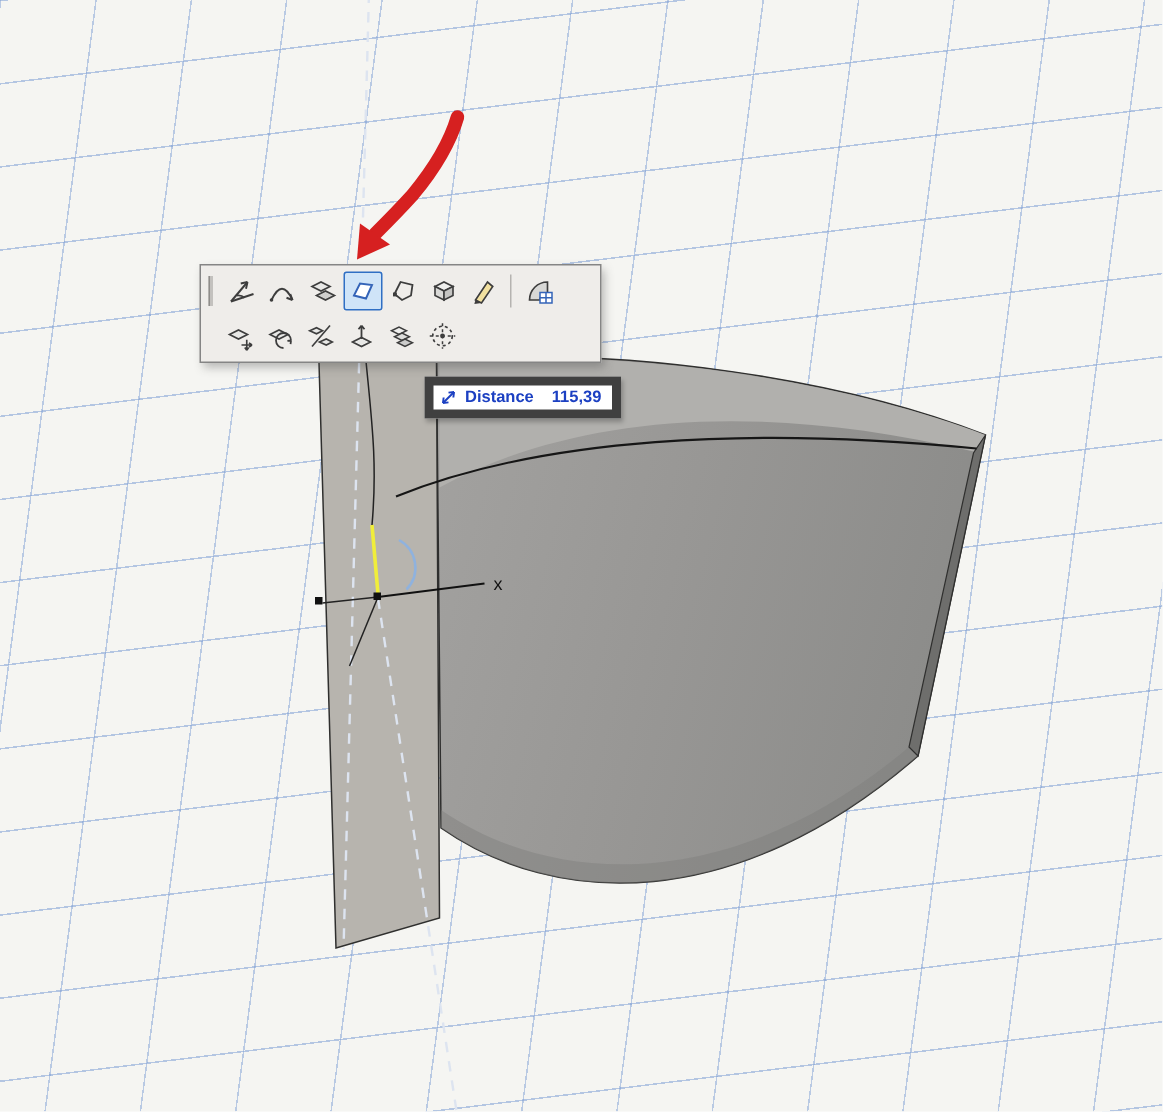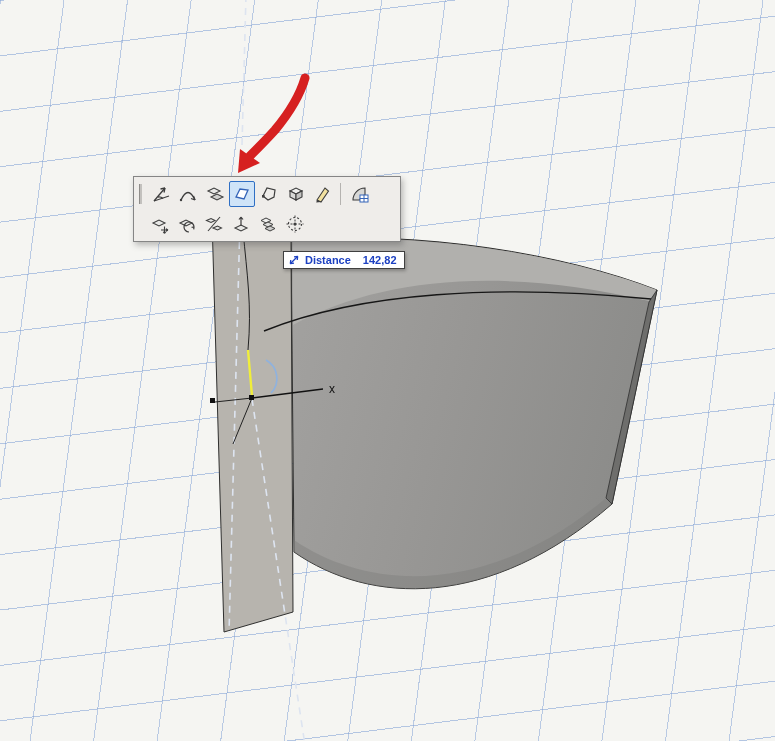--- a/index.html
+++ b/index.html
@@ -17,21 +17,21 @@
   .prow{display:flex;align-items:center;height:30px;}
   .prow.r2{padding-left:9px;}
   .pbtn{width:26px;height:26px;display:flex;align-items:center;justify-content:center;
     border:1px solid rgba(0,0,0,0);border-radius:2px;background:transparent;padding:0;margin:0 .5px;cursor:pointer;}
   .pbtn.sel{background:#cfe4f8;border-color:#2f6fc4;}
   .handle{width:2px;height:20px;background:#c3c1be;border-left:1px solid #8f8d8a;margin:0 5px 0 2px;}
   .vsep{width:1px;height:22px;background:#b5b3b0;margin:0 4px;}
   .ic{display:block;}
   
   .tooltip{position:absolute;left:283px;top:251px;display:flex;align-items:center;gap:5px;
-    background:#fff;border:1px solid #404040;box-shadow:1px 2px 3px rgba(0,0,0,.25);
+    background:#fff;border:6px solid #404040;box-shadow:1px 2px 3px rgba(0,0,0,.25);
     padding:2px 7px 2px 4px;font-size:11px;font-weight:bold;color:#1c40c2;white-space:nowrap;z-index:6;}
   .tooltip .val{margin-left:7px;}
   .arrowlayer{position:absolute;inset:0;width:100%;height:100%;pointer-events:none;z-index:7;}
 </style>
 </head>
 <body>
 
 <div class="stage">
 
   <div class="grid"></div>
@@ -207,21 +207,21 @@
 
   <div class="tooltip">
     <svg width="12" height="12" viewBox="0 0 13 13">
       <g stroke="#1c40c2" stroke-width="1.4" fill="none">
         <path d="M2.5,10.5 L10.5,2.5"></path>
         <path d="M10.5,2.5 l-4,0.5 M10.5,2.5 l-0.5,4"></path>
         <path d="M2.5,10.5 l4,-0.5 M2.5,10.5 l0.5,-4"></path>
       </g>
     </svg>
     <span>Distance</span>
-    <span class="val">142,82</span>
+    <span class="val">115,39</span>
   </div>
 
   <svg class="arrowlayer" viewBox="0 0 775 741">
     <g>
       <path d="M305,78 C300,95 290,112 275,130 C266,140 258,148 250,156" fill="none" stroke="#d62020" stroke-width="9" stroke-linecap="round"></path>
       <polygon points="238,173 260,163 240,149" fill="#d62020"></polygon>
     </g>
   </svg>
 
 </div>

